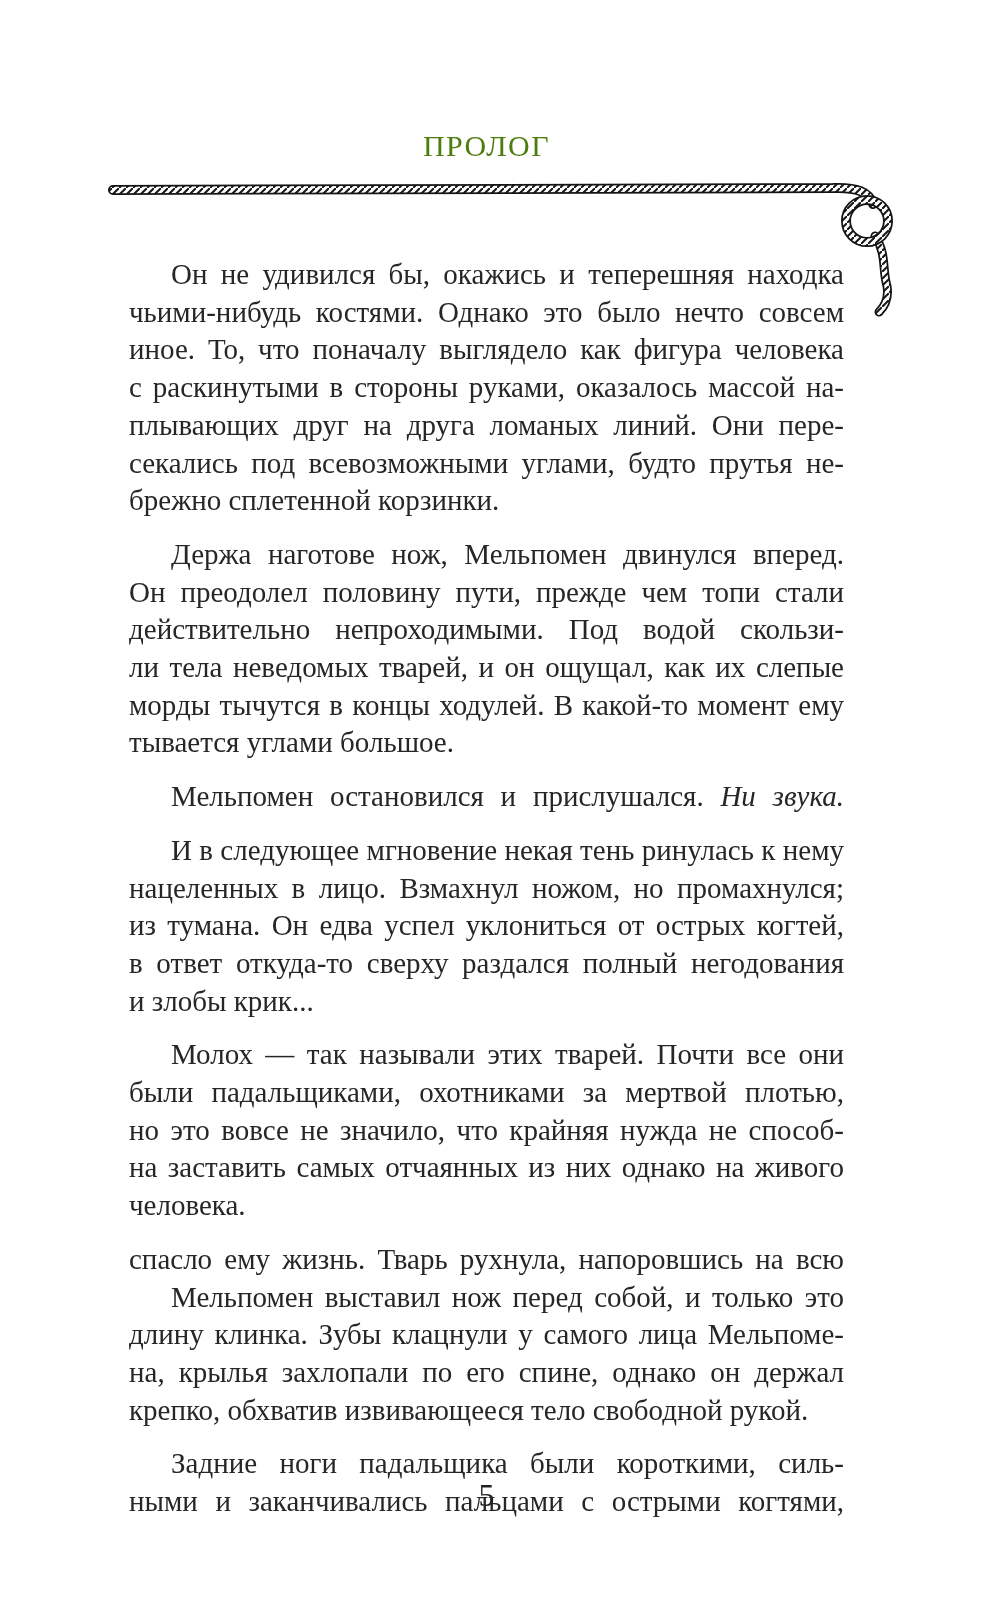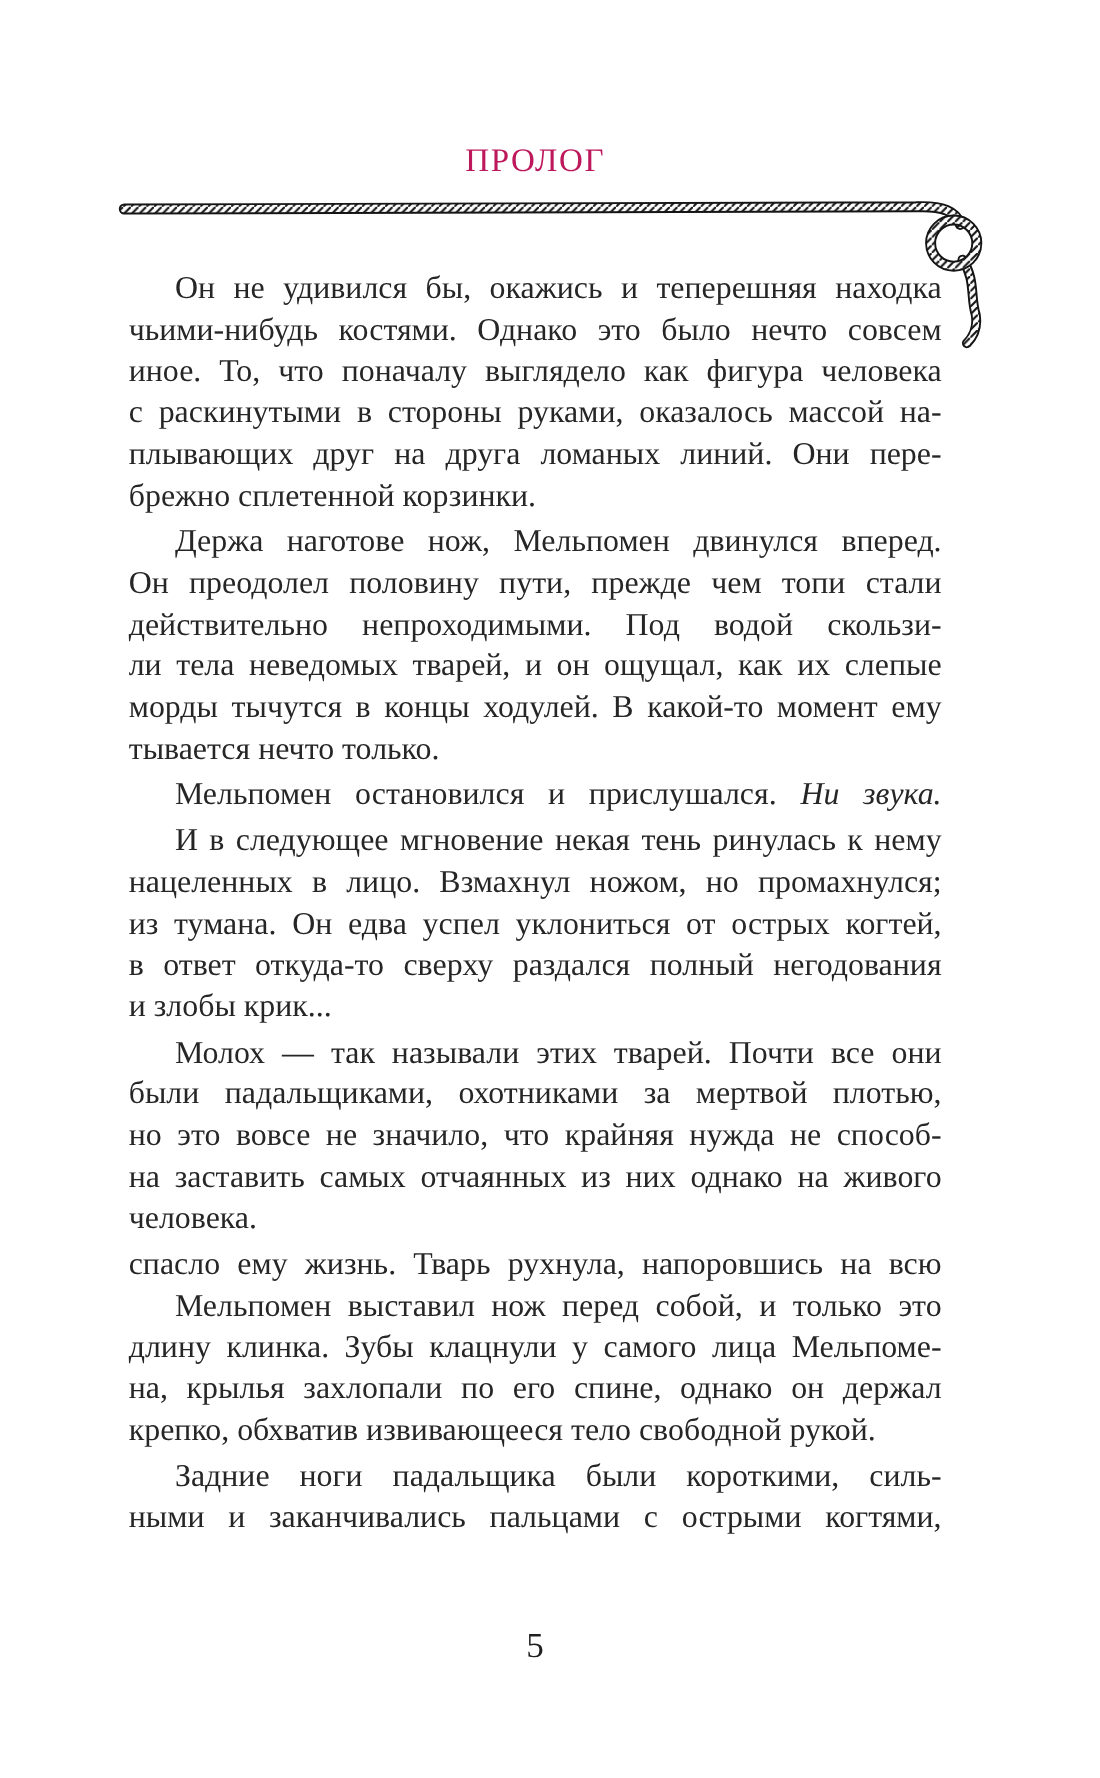--- a/index.html
+++ b/index.html
@@ -13,38 +13,38 @@
     overflow:hidden;
   }
   .chapter-heading{
     position:absolute;
     left:113px;
     top:130px;
     width:747px;
     text-align:center;
     font-size:30px;
     letter-spacing:1.5px;
-    color:#be185d;
+    color:#4d7c0f;
     line-height:32px;
   }
   .rope-svg{
     position:absolute;
     left:105px;
     top:174px;
   }
   .body-text{
     position:absolute;
     left:113px;
     top:240px;
     width:747px;
     font-size:29px;
     line-height:37.7px;
     color:#262626;
   }
-  .para{margin:4px;}
+  .para{margin:16px;}
   .tline{
     text-align:justify;
     text-align-last:justify;
     white-space:normal;
   }
   .tline.first{text-indent:42px;}
   .tline.endline{text-align-last:left;}
   .tline .italic{font-style:italic;}
   .page-number{
     position:absolute;
@@ -87,29 +87,30 @@
     </g>
   </svg>
 
   <div class="body-text">
       <div class="para">
         <div class="tline first"><span>Он не удивился бы, окажись и теперешняя находка</span></div>
         <div class="tline"><span>чьими-нибудь костями. Однако это было нечто совсем</span></div>
         <div class="tline"><span>иное. То, что поначалу выглядело как фигура человека</span></div>
         <div class="tline"><span>с раскинутыми в стороны руками, оказалось массой на-</span></div>
         <div class="tline"><span>плывающих друг на друга ломаных линий. Они пере-</span></div>
+        <div class="tline"><span>секались под всевозможными углами, будто прутья не-</span></div>
         <div class="tline endline"><span>брежно сплетенной корзинки.</span></div>
       </div>
       <div class="para">
         <div class="tline first"><span>Держа наготове нож, Мельпомен двинулся вперед.</span></div>
         <div class="tline"><span>Он преодолел половину пути, прежде чем топи стали</span></div>
         <div class="tline"><span>действительно непроходимыми. Под водой скользи-</span></div>
         <div class="tline"><span>ли тела неведомых тварей, и он ощущал, как их слепые</span></div>
         <div class="tline"><span>морды тычутся в концы ходулей. В какой-то момент ему</span></div>
-        <div class="tline endline"><span>тывается нечто только.</span></div>
+        <div class="tline endline"><span>тывается углами большое.</span></div>
       </div>
       <div class="para">
         <div class="tline first"><span>Мельпомен остановился и прислушался. </span><span class="italic">Ни звука.</span></div>
       </div>
       <div class="para">
         <div class="tline first"><span>И в следующее мгновение некая тень ринулась к нему</span></div>
         <div class="tline"><span>нацеленных в лицо. Взмахнул ножом, но промахнулся;</span></div>
         <div class="tline"><span>из тумана. Он едва успел уклониться от острых когтей,</span></div>
         <div class="tline"><span>в ответ откуда-то сверху раздался полный негодования</span></div>
         <div class="tline endline"><span>и злобы крик...</span></div>

